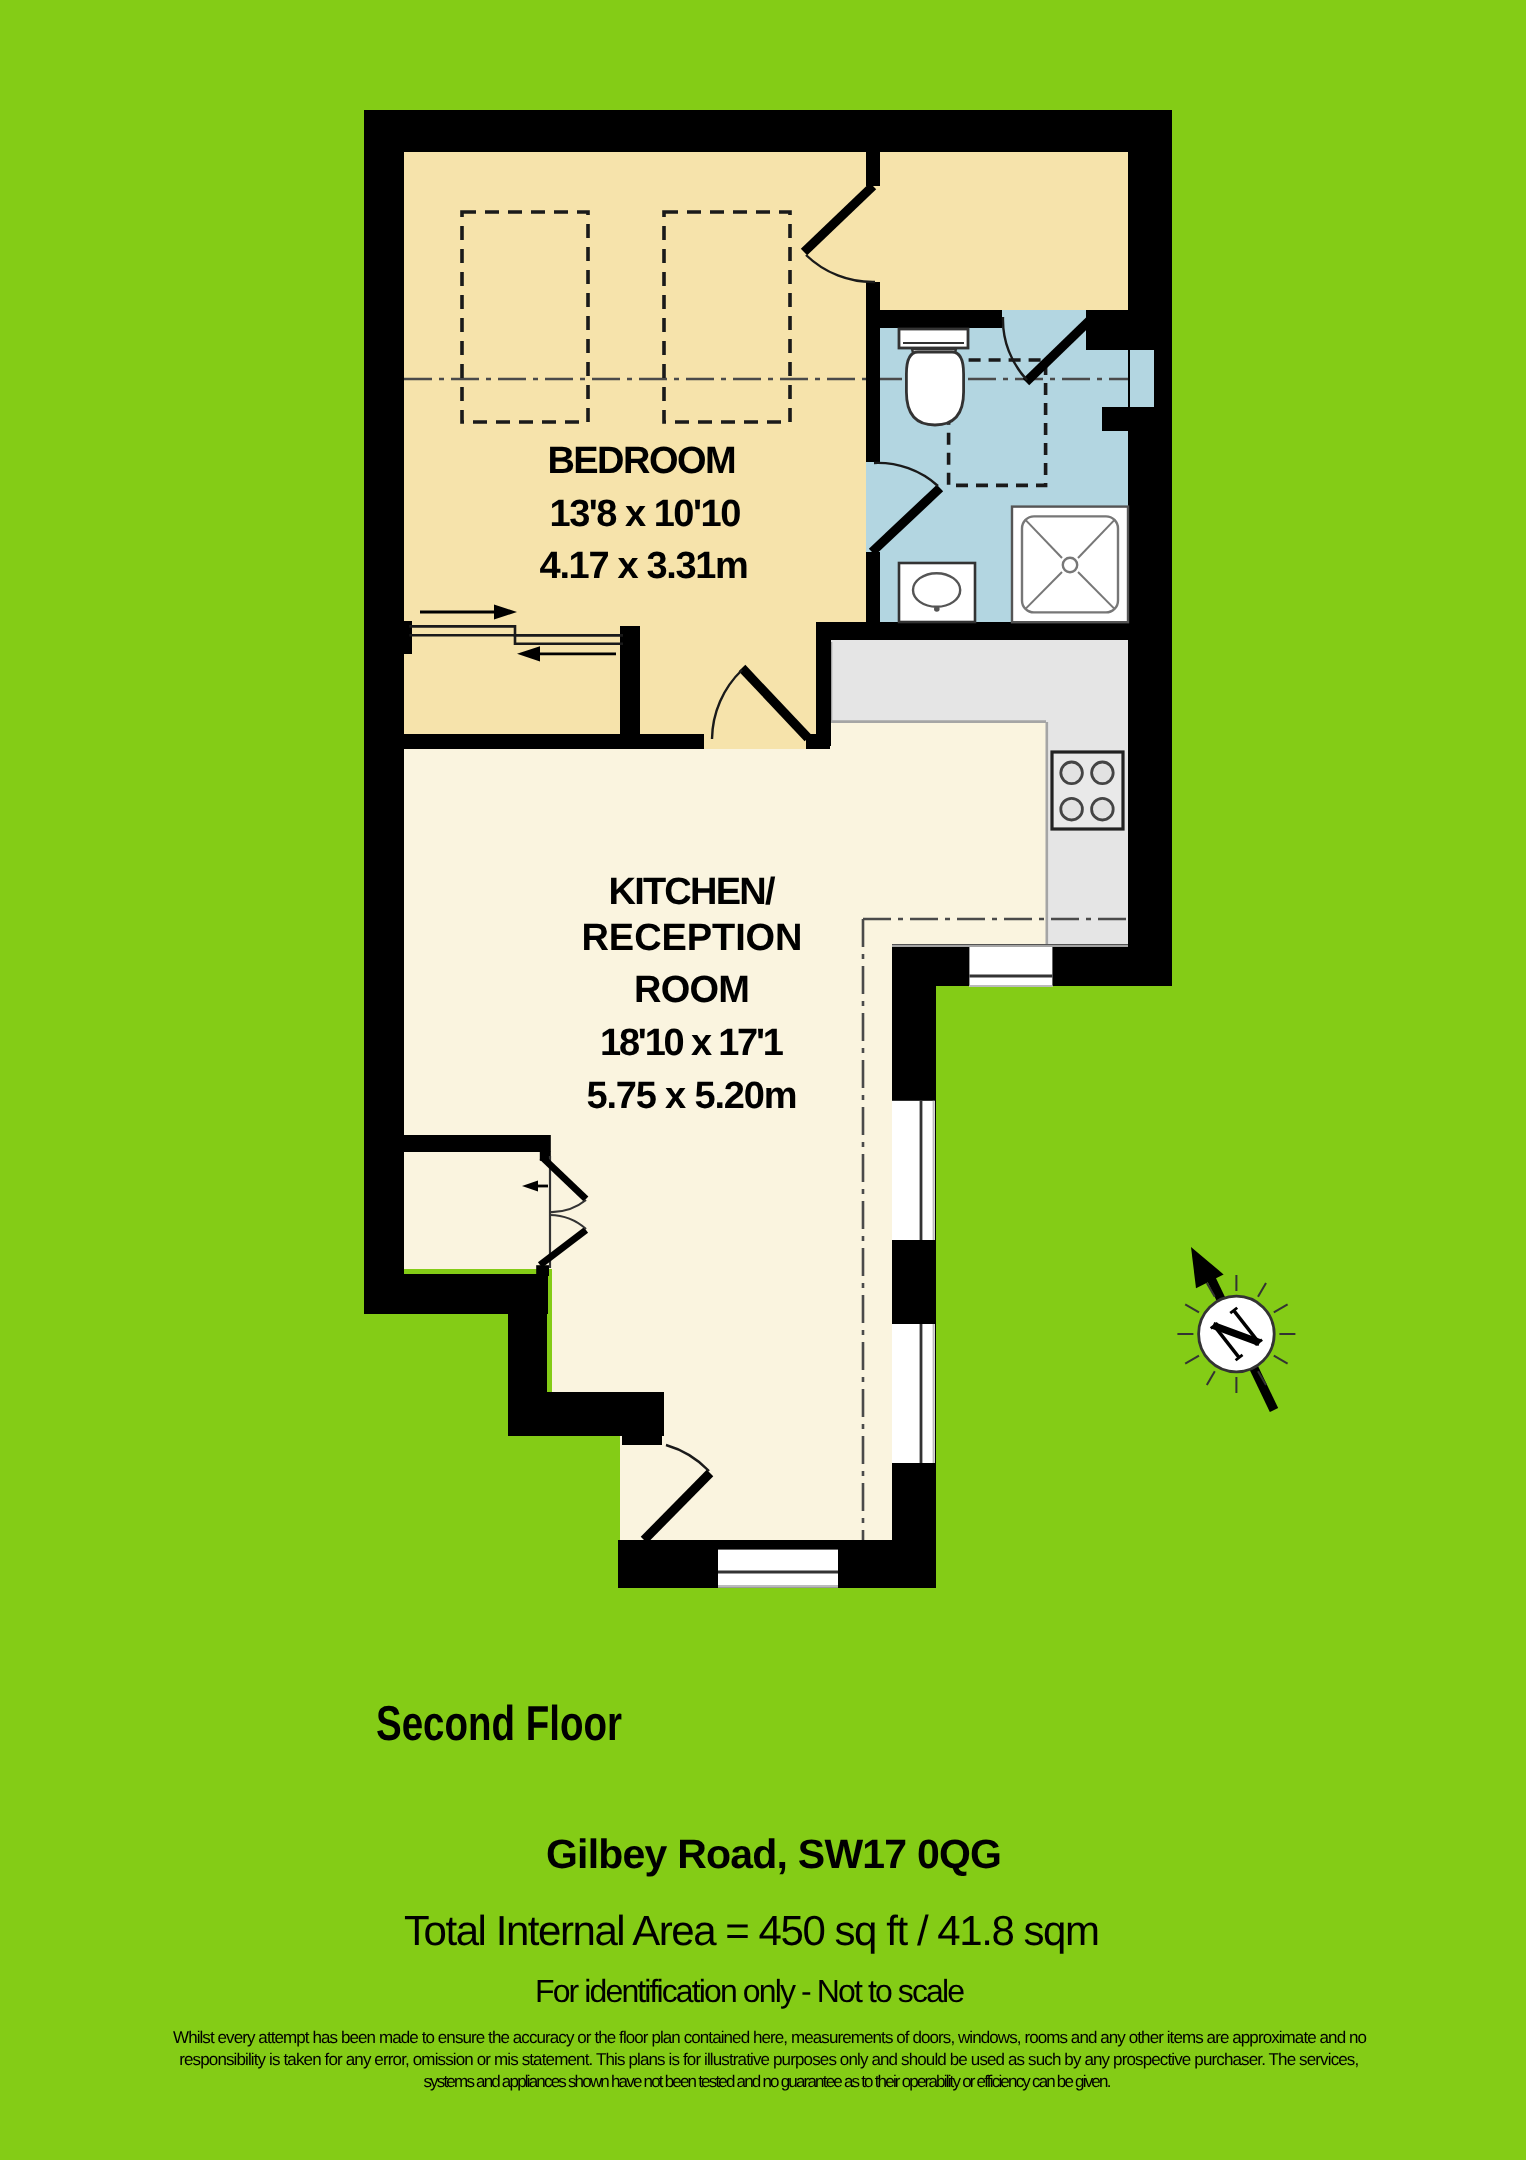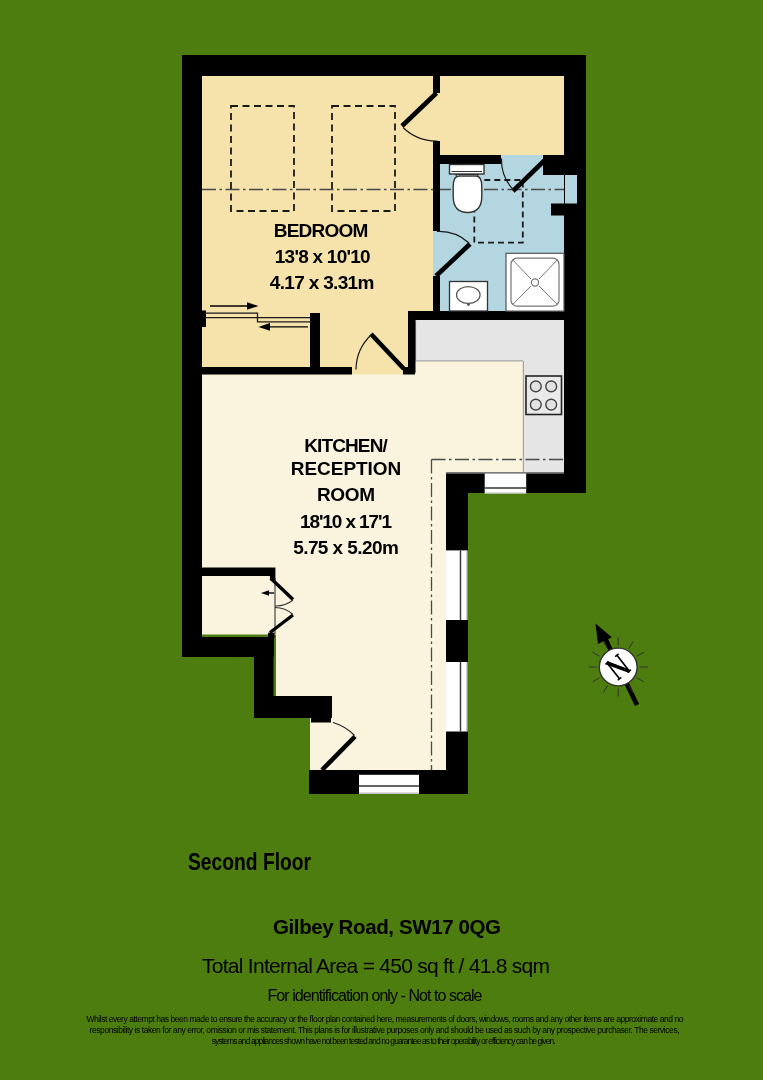--- a/index.html
+++ b/index.html
@@ -1,16 +1,16 @@
 <!DOCTYPE html>
 <html><head>
 <meta charset="utf-8">
 <style>
 html,body{margin:0;padding:0;background:#fff;}
-#page{position:relative;width:763px;height:1080px;background:#4d7c0f;overflow:hidden;
+#page{position:relative;width:763px;height:1080px;background:#84cc16;overflow:hidden;
 font-family:"Liberation Sans", sans-serif;}
 svg{position:absolute;left:0;top:0;}
 </style>
 </head>
 <body>
 <div id="page">
 <svg width="763" height="1080" viewBox="0 0 763 1080">
 
 <g>
 <rect x="202" y="76" width="363" height="396" fill="#FAF4DF"></rect>

